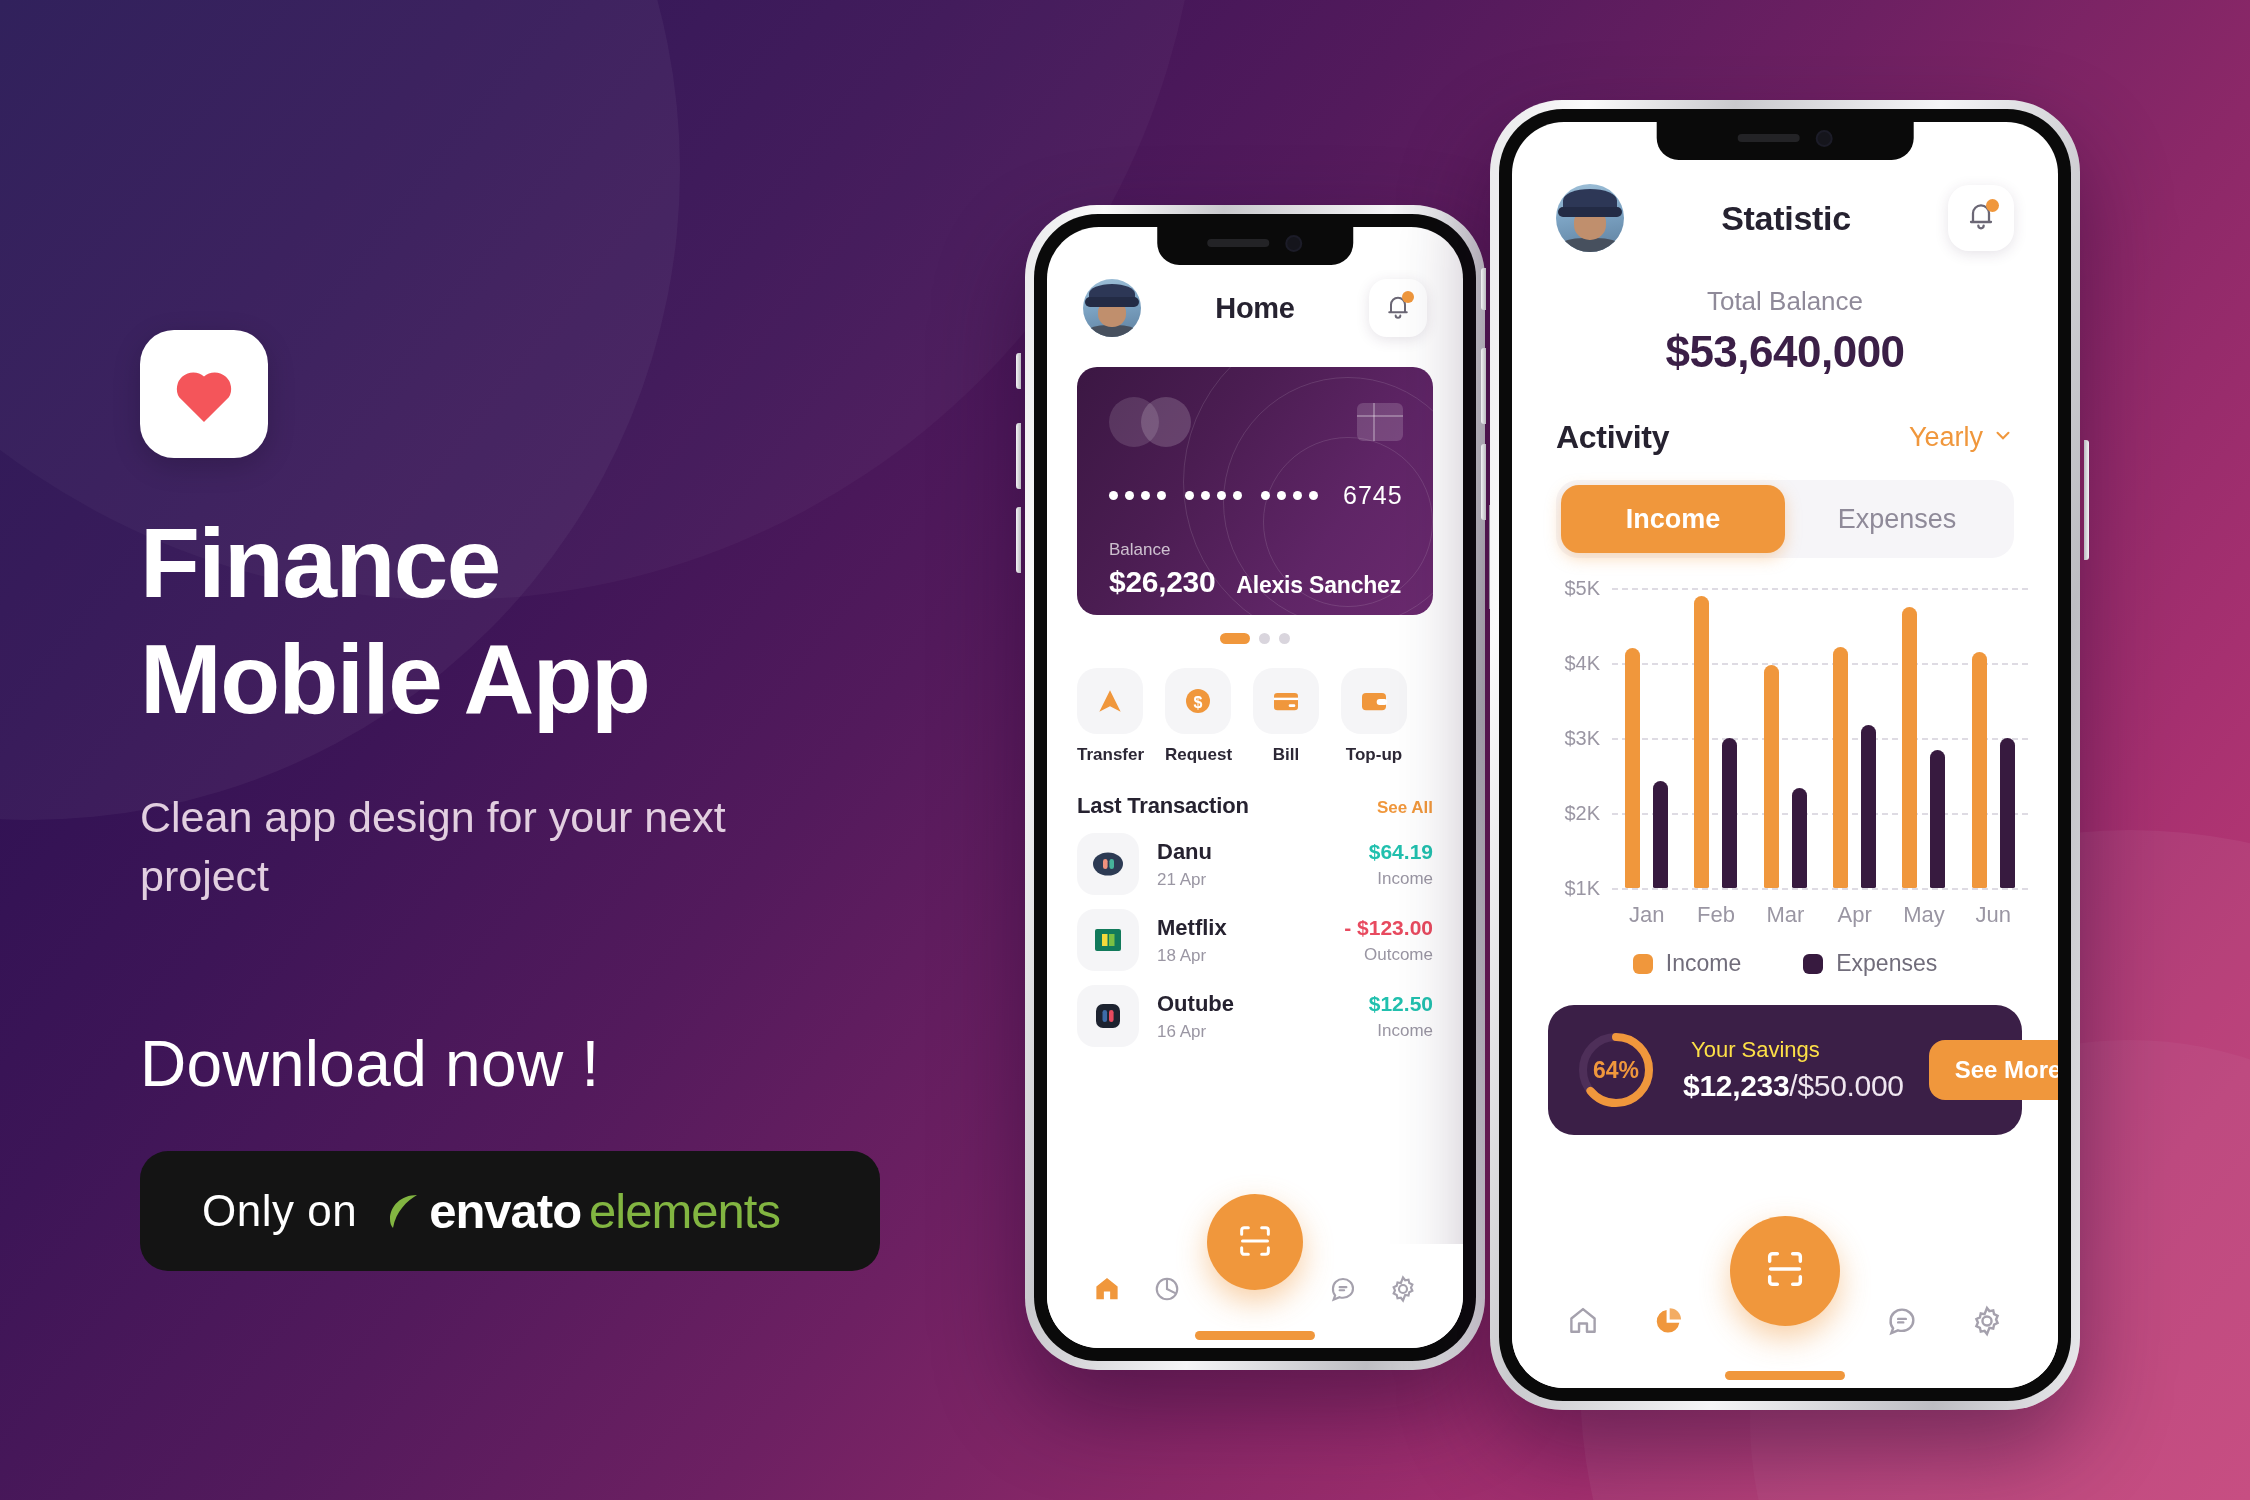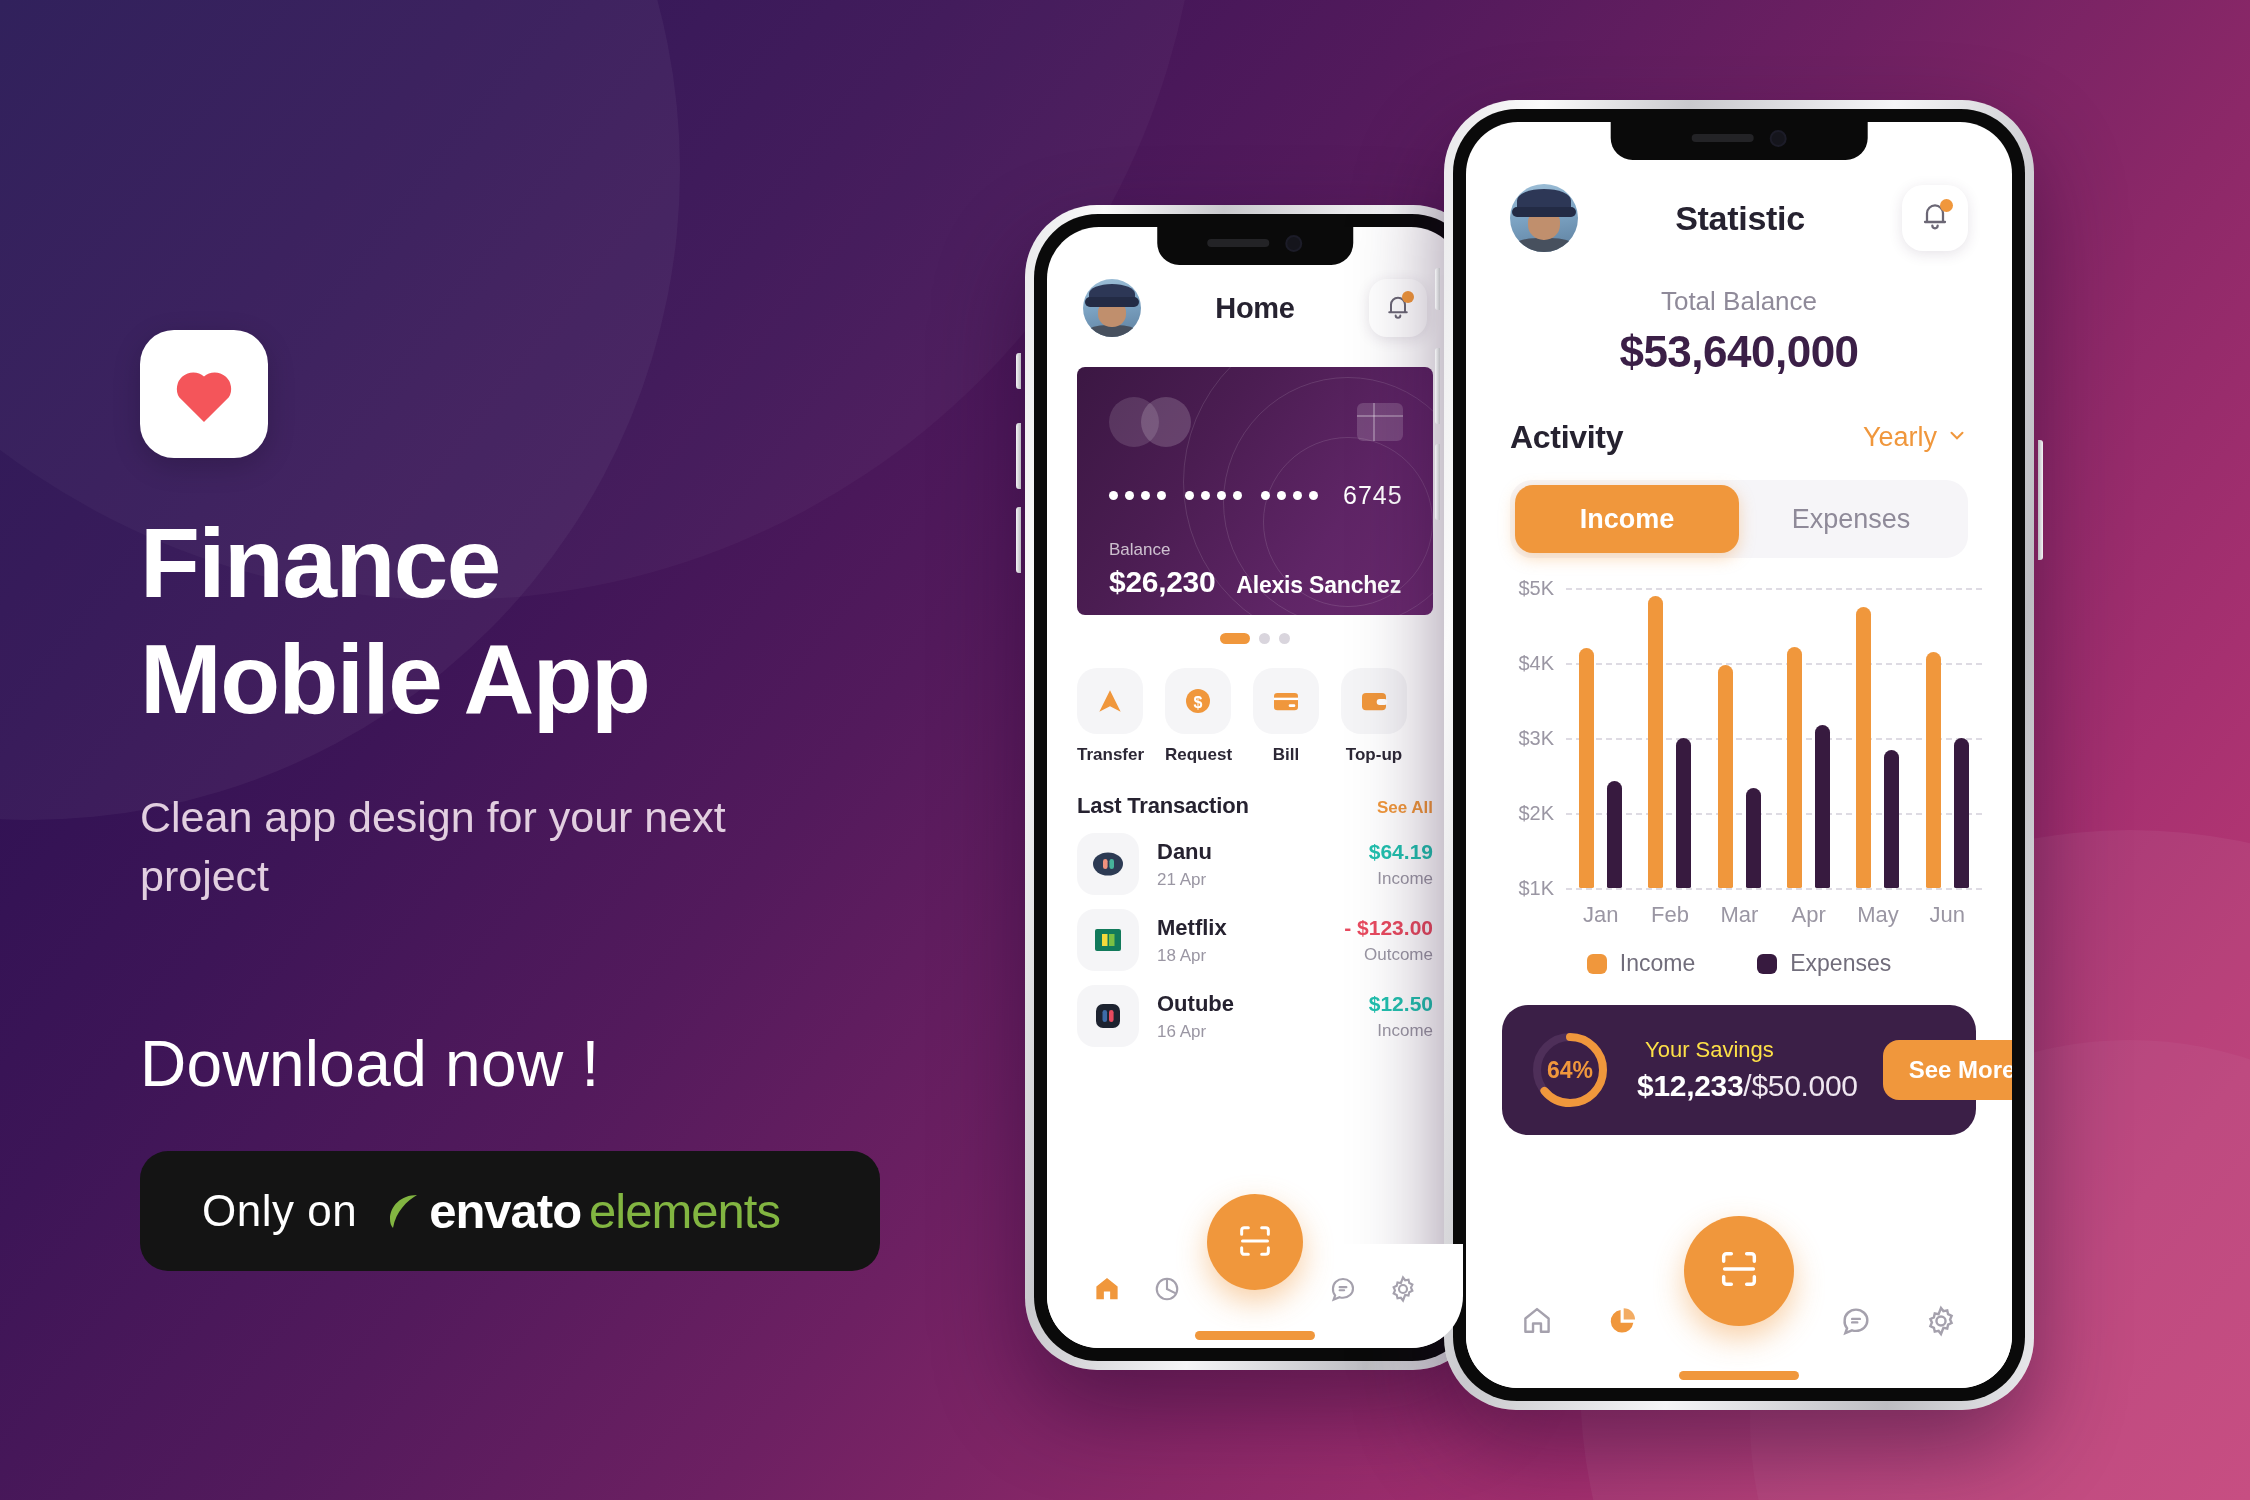--- a/index.html
+++ b/index.html
@@ -162,21 +162,21 @@
   .bell-btn {
     width:58px; height:58px; border-radius:18px; background:#ffffff;
     box-shadow:0 3px 14px rgba(60,40,80,0.13);
     display:flex; align-items:center; justify-content:center; position:relative; flex:none;
   }
   .bell-btn .dot { position:absolute; right:13px; top:12px; width:12px; height:12px; border-radius:50%; background:#F0973C; }
 
   .card {
     margin:30px 30px 0 30px;
     height:248px;
-    border-radius:8px;
+    border-radius:20px;
     background:linear-gradient(125deg,#3b1743 0%,#4b1d52 35%,#5f2566 70%,#6b2a6f 100%);
     position:relative; overflow:hidden;
     padding:30px 32px;
     color:#fff;
   }
   .card .ring { position:absolute; border-radius:50%; border:1.5px solid rgba(255,255,255,0.12); }
   .card .r1 { width:330px; height:330px; right:-80px; top:-50px; }
   .card .r2 { width:250px; height:250px; right:-40px; top:10px; }
   .card .r3 { width:170px; height:170px; right:0px; top:70px; }
   .mc-logo { display:flex; }
@@ -240,21 +240,21 @@
     z-index:20;
   }
   .tabbar .tab { width:40px; height:40px; display:flex; align-items:center; justify-content:center; }
   .tabbar .spacer { width:96px; }
   .home-indicator {
     position:absolute; bottom:8px; left:50%; transform:translateX(-50%);
     width:120px; height:9px; border-radius:5px; background:#F0973C; z-index:30;
   }
 
   
-  #phone-stat { left:1444px; top:100px; width:590px; height:1310px; z-index:10; }
+  #phone-stat { left:1490px; top:100px; width:590px; height:1310px; z-index:10; }
   .stat-header {
     display:flex; align-items:center; justify-content:space-between;
     padding:62px 44px 0 44px;
   }
   .stat-header .avatar { width:68px; height:68px; }
   .stat-title { font-size:34px; font-weight:bold; color:#262230; letter-spacing:-0.3px; }
   .stat-header .bell-btn { width:66px; height:66px; border-radius:21px; }
   .stat-header .bell-btn .dot { width:13px; height:13px; right:15px; top:14px; }
 
   .bal-block { text-align:center; margin-top:34px; }

